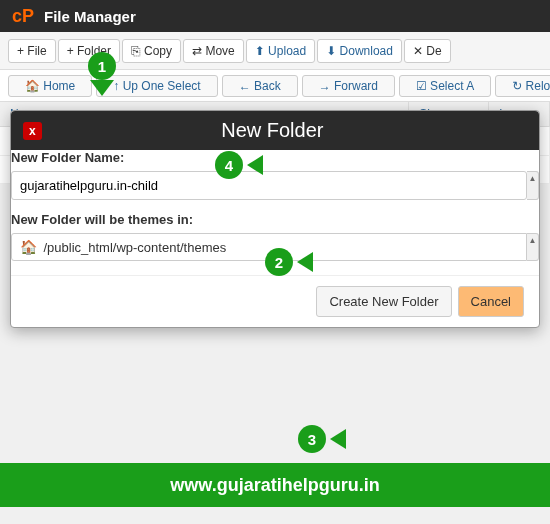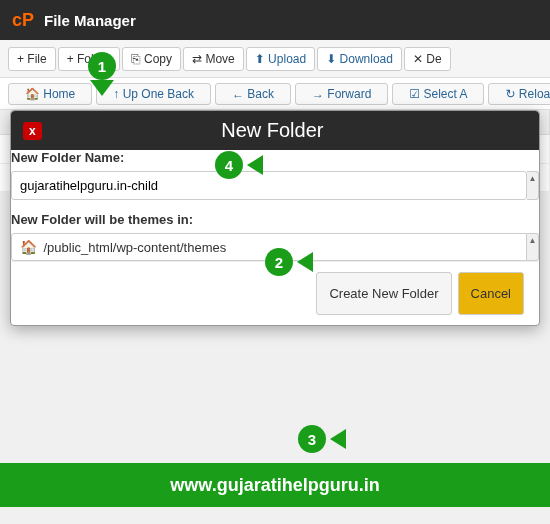--- a/index.html
+++ b/index.html
@@ -14,21 +14,21 @@
     }
 
     
     .header-bar {
       background: #2b2b2b;
       color: #fff;
       padding: 9px 12px;
       display: flex;
       align-items: center;
       gap: 10px;
-      height: 40px;
+      height: 32px;
     }
     .cpanel-logo {
       color: #ff6600;
       font-weight: bold;
       font-size: 18px;
     }
     .header-title {
       color: #fff;
       font-size: 15px;
       font-weight: bold;
@@ -201,35 +201,36 @@
       background: #fff;
     }
     .path-text { font-size: 13px; color: #333; text-align: center; }
     .modal-footer {
       padding: 10px 15px;
       text-align: right;
       border-top: 1px solid #eee;
       display: flex;
       justify-content: flex-end;
       gap: 6px;
+      margin-top: 14px;
     }
     .btn-primary {
       background: #f5f5f5;
       border: 1px solid #ccc;
       border-radius: 3px;
       padding: 5px 12px;
       cursor: pointer;
       font-size: 13px;
       color: #333;
     }
     .btn-cancel {
-      background: #eab308;
-      border: 1px solid #ccc;
-      border-radius: 3px;
-      padding: 13px 12px;
+      background: #fdba74;
+      border: 1px solid #ccc;
+      border-radius: 3px;
+      padding: 7px 12px;
       cursor: pointer;
       font-size: 13px;
       color: #333;
     }
 
     
     .bottom-banner {
       position: absolute;
       bottom: 17px;
       left: 0;
@@ -259,21 +260,21 @@
   <button class="toolbar-btn">+ Folder</button>
   <button class="toolbar-btn">⎘ Copy</button>
   <button class="toolbar-btn">⇄ Move</button>
   <button class="toolbar-btn upload">⬆ Upload</button>
   <button class="toolbar-btn download">⬇ Download</button>
   <button class="toolbar-btn">✕ De</button>
 </div>
 
 <div class="nav-bar">
   <button class="nav-btn">🏠 Home</button>
-  <button class="nav-btn">↑ Up One Back</button>
+  <button class="nav-btn">↑ Up One Select</button>
   <button class="nav-btn">← Back</button>
   <button class="nav-btn">→ Forward</button>
   <button class="nav-btn">☑ Select A</button>
   <button class="nav-btn">↻ Reload</button>
 </div>
 
 <div class="table-container">
   <table class="file-table">
     <thead>
       <tr>

